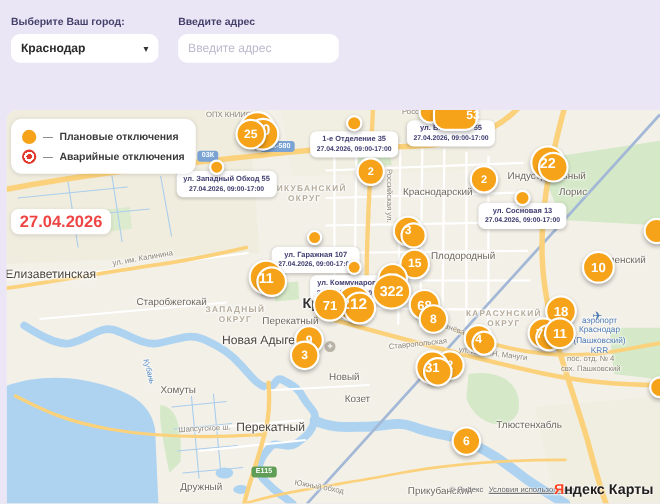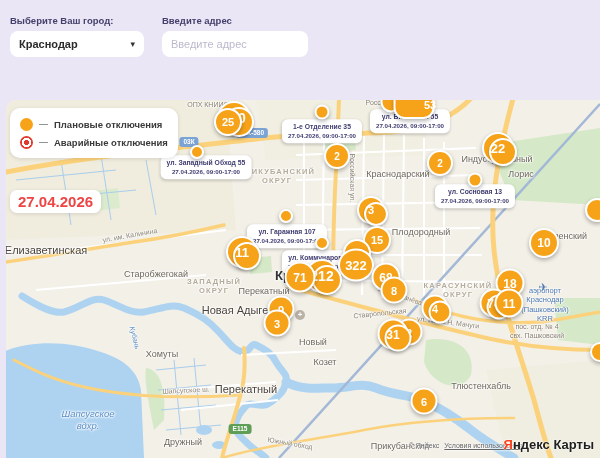--- a/index.html
+++ b/index.html
@@ -207,22 +207,20 @@
 Краснодар
 (Пашковский)
 KRR</div>
         <div class="place small" style="left: 531px; top: 232px;">пос. отд. № 4
 свх. Пашковский</div>
         <div class="place town" style="left: 307px; top: 243px;">Новый</div>
         <div class="place town" style="left: 319px; top: 263px;">Козет</div>
         <div class="place town" style="left: 475px; top: 287px;">Тлюстенхабль</div>
         <div class="place city" style="left: 240px; top: 290px;">Перекатный</div>
         <div class="place town" style="left: 135px; top: 255px; margin-left: 21px;">Хомуты</div>
-        <div class="place water" style="left: 82px; top: 320px;">Шапсугское
-вдхр.</div>
         <div class="place town" style="left: 177px; top: 343px;">Дружный</div>
         <div class="place town" style="left: 394px; top: 347px;">Прикубанский</div>
         <div class="place street" style="left: 124px; top: 136px; transform: translate(-50%, -50%) rotate(-10deg);">ул. им. Калинина</div>
         <div class="place street" style="left: 374px; top: 214px; transform: translate(-50%, -50%) rotate(-6deg);">Ставропольская</div>
         <div class="place street" style="left: 442px; top: 223px; transform: translate(-50%, -50%) rotate(7deg);">ул. им. В.Н. Мачуги</div>
         <div class="place street" style="left: 394px; top: 196px; transform: translate(-50%, -50%) rotate(20deg);">ул. Селезнёва</div>
         <div class="place street" style="left: 346px; top: 78px; transform: translate(-50%, -50%) rotate(90deg);">Российская ул.</div>
         <div class="place street" style="left: 284px; top: 344px; transform: translate(-50%, -50%) rotate(10deg);">Южный обход</div>
         <div class="place street" style="left: 180px; top: 291px; transform: translate(-50%, -50%) rotate(-3deg);">Шапсугское ш.</div>
         <div class="place water-small" style="left: 128px; top: 238px; transform: translate(-50%, -50%) rotate(75deg);">Кубань</div>

